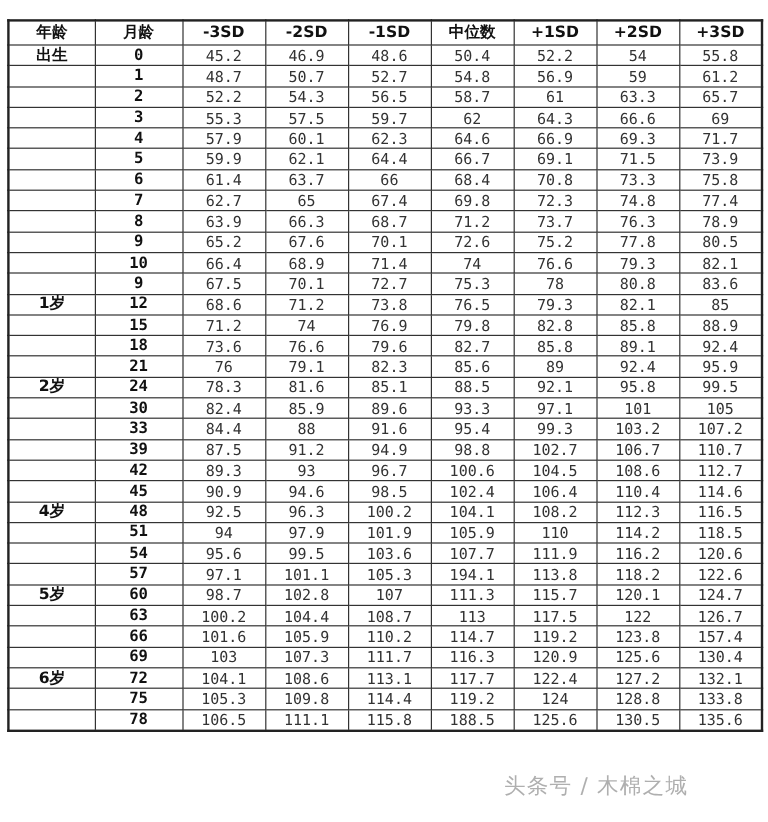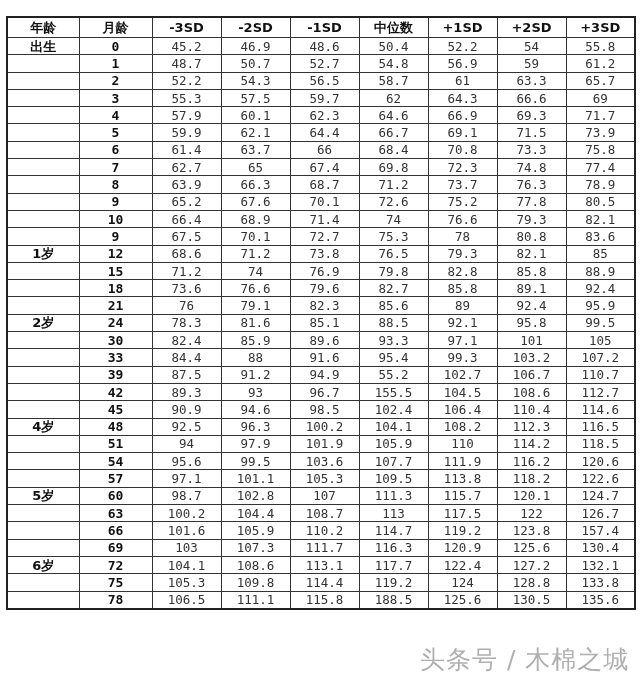--- a/index.html
+++ b/index.html
@@ -5,21 +5,21 @@
     html, body { margin:0; padding:0; background:#ffffff; }
     body { width:640px; height:685px; position:relative; overflow:hidden; }
     .wrap { position:absolute; left:6px; top:5px; width:626px;margin-top:11px; }
     table { border-collapse:collapse; width:626px; table-layout:fixed; border:2px solid #222; }
     col.c-age { width:72px; } col.c-mon { width:73px; } col.c-sd { width:69px; }
     th, td { border:1px solid #333; height:16.3px; padding:0; text-align:center; vertical-align:middle; line-height:15px; }
     th { font-family:"DejaVu Sans", sans-serif; font-weight:bold; font-size:13px; color:#111; height:19px; }
     td.age { font-family:"DejaVu Sans", sans-serif; font-weight:bold; font-size:13px; color:#111;text-align:center; }
     td.mon { font-family:"DejaVu Sans Mono", monospace; font-weight:bold; font-size:13px; color:#111; }
     td.val { font-family:"DejaVu Sans Mono", monospace; font-size:12.5px; color:#333; }
-    .watermark { position:absolute; left:420px; top:643px; font-family:"DejaVu Sans", sans-serif; font-size:25px; color:rgba(110,110,110,0.55); letter-spacing:1px; pointer-events:none; white-space:nowrap; }
+    .watermark { position:absolute; left:420px; top:643px; font-family:"DejaVu Sans", sans-serif; font-size:18px; color:rgba(110,110,110,0.55); letter-spacing:1px; pointer-events:none; white-space:nowrap; }
   </style>
 </head>
 <body>
 
 <div class="wrap">
   <table>
     <colgroup>
       <col class="c-age">
         <col class="c-mon">
       <col class="c-sd">
@@ -252,32 +252,32 @@
           <td class="val">99.3</td>
           <td class="val">103.2</td>
           <td class="val">107.2</td>
         </tr>
         <tr>
           <td class="age"></td>
           <td class="mon">39</td>
           <td class="val">87.5</td>
           <td class="val">91.2</td>
           <td class="val">94.9</td>
-          <td class="val">55.2</td>
+          <td class="val">98.8</td>
           <td class="val">102.7</td>
           <td class="val">106.7</td>
           <td class="val">110.7</td>
         </tr>
         <tr>
           <td class="age"></td>
           <td class="mon">42</td>
           <td class="val">89.3</td>
           <td class="val">93</td>
           <td class="val">96.7</td>
-          <td class="val">155.5</td>
+          <td class="val">100.6</td>
           <td class="val">104.5</td>
           <td class="val">108.6</td>
           <td class="val">112.7</td>
         </tr>
         <tr>
           <td class="age"></td>
           <td class="mon">45</td>
           <td class="val">90.9</td>
           <td class="val">94.6</td>
           <td class="val">98.5</td>
@@ -318,21 +318,21 @@
           <td class="val">111.9</td>
           <td class="val">116.2</td>
           <td class="val">120.6</td>
         </tr>
         <tr>
           <td class="age"></td>
           <td class="mon">57</td>
           <td class="val">97.1</td>
           <td class="val">101.1</td>
           <td class="val">105.3</td>
-          <td class="val">109.5</td>
+          <td class="val">194.1</td>
           <td class="val">113.8</td>
           <td class="val">118.2</td>
           <td class="val">122.6</td>
         </tr>
         <tr>
           <td class="age">5岁</td>
           <td class="mon">60</td>
           <td class="val">98.7</td>
           <td class="val">102.8</td>
           <td class="val">107</td>

